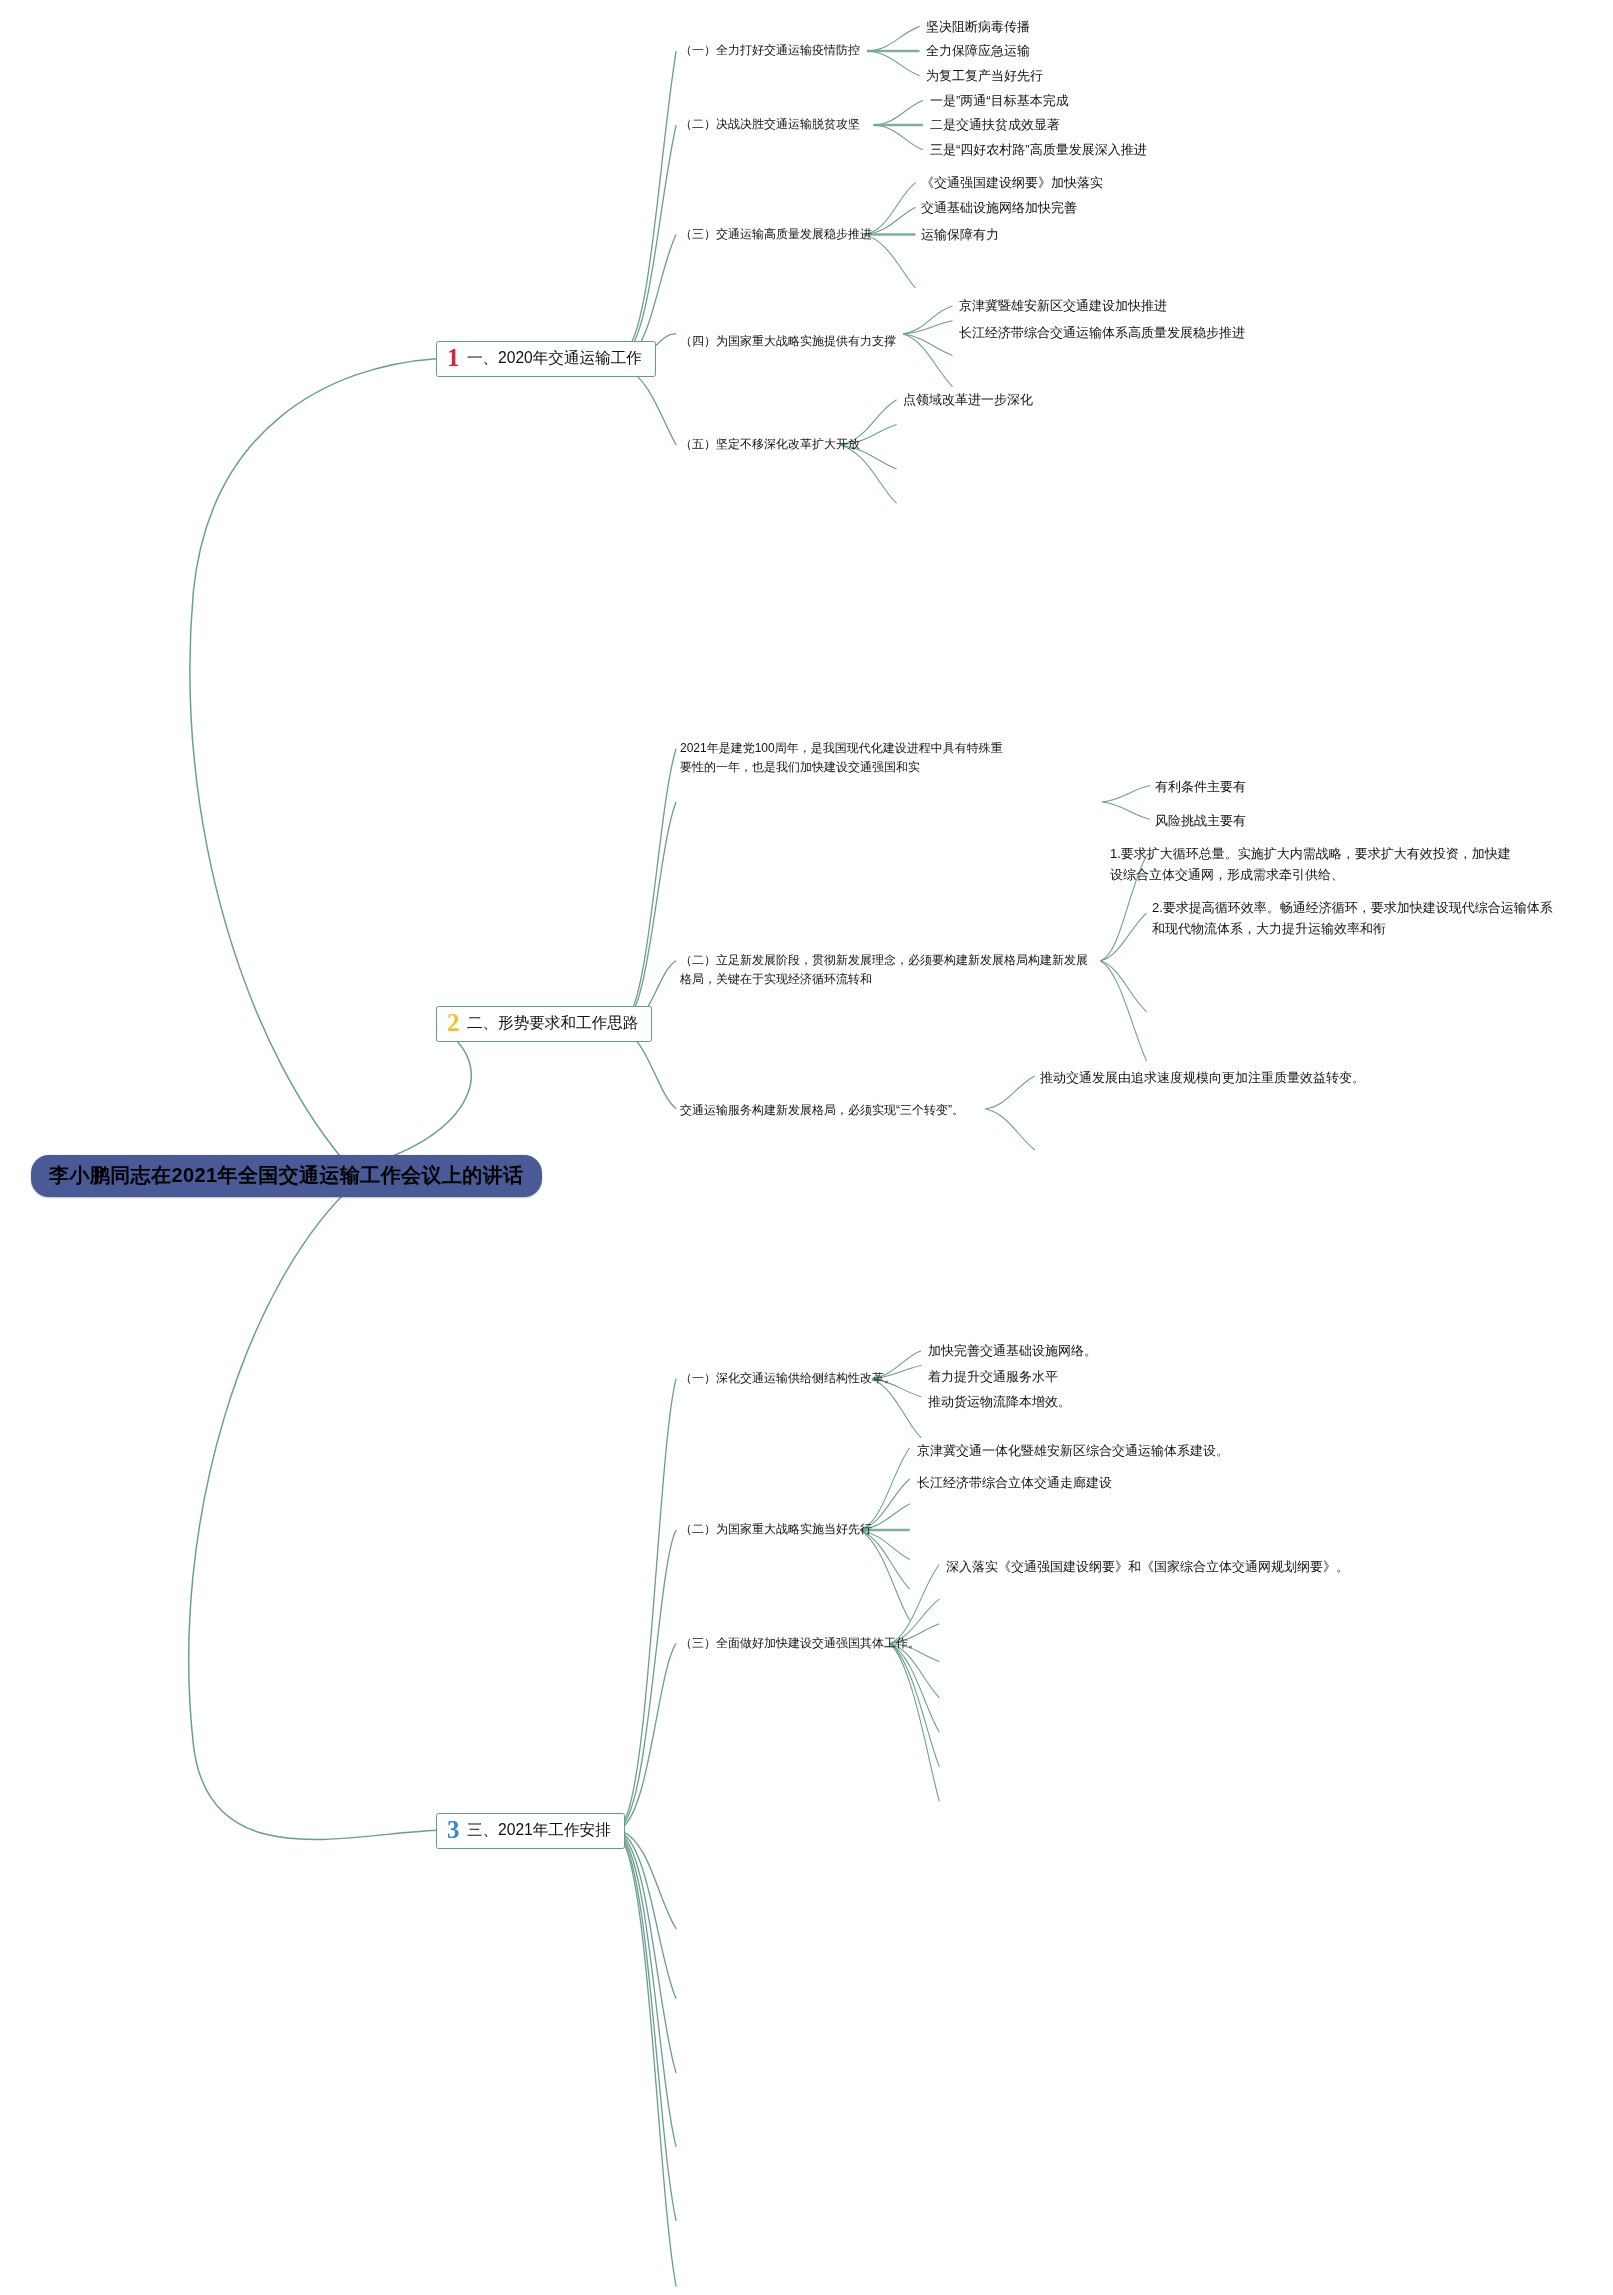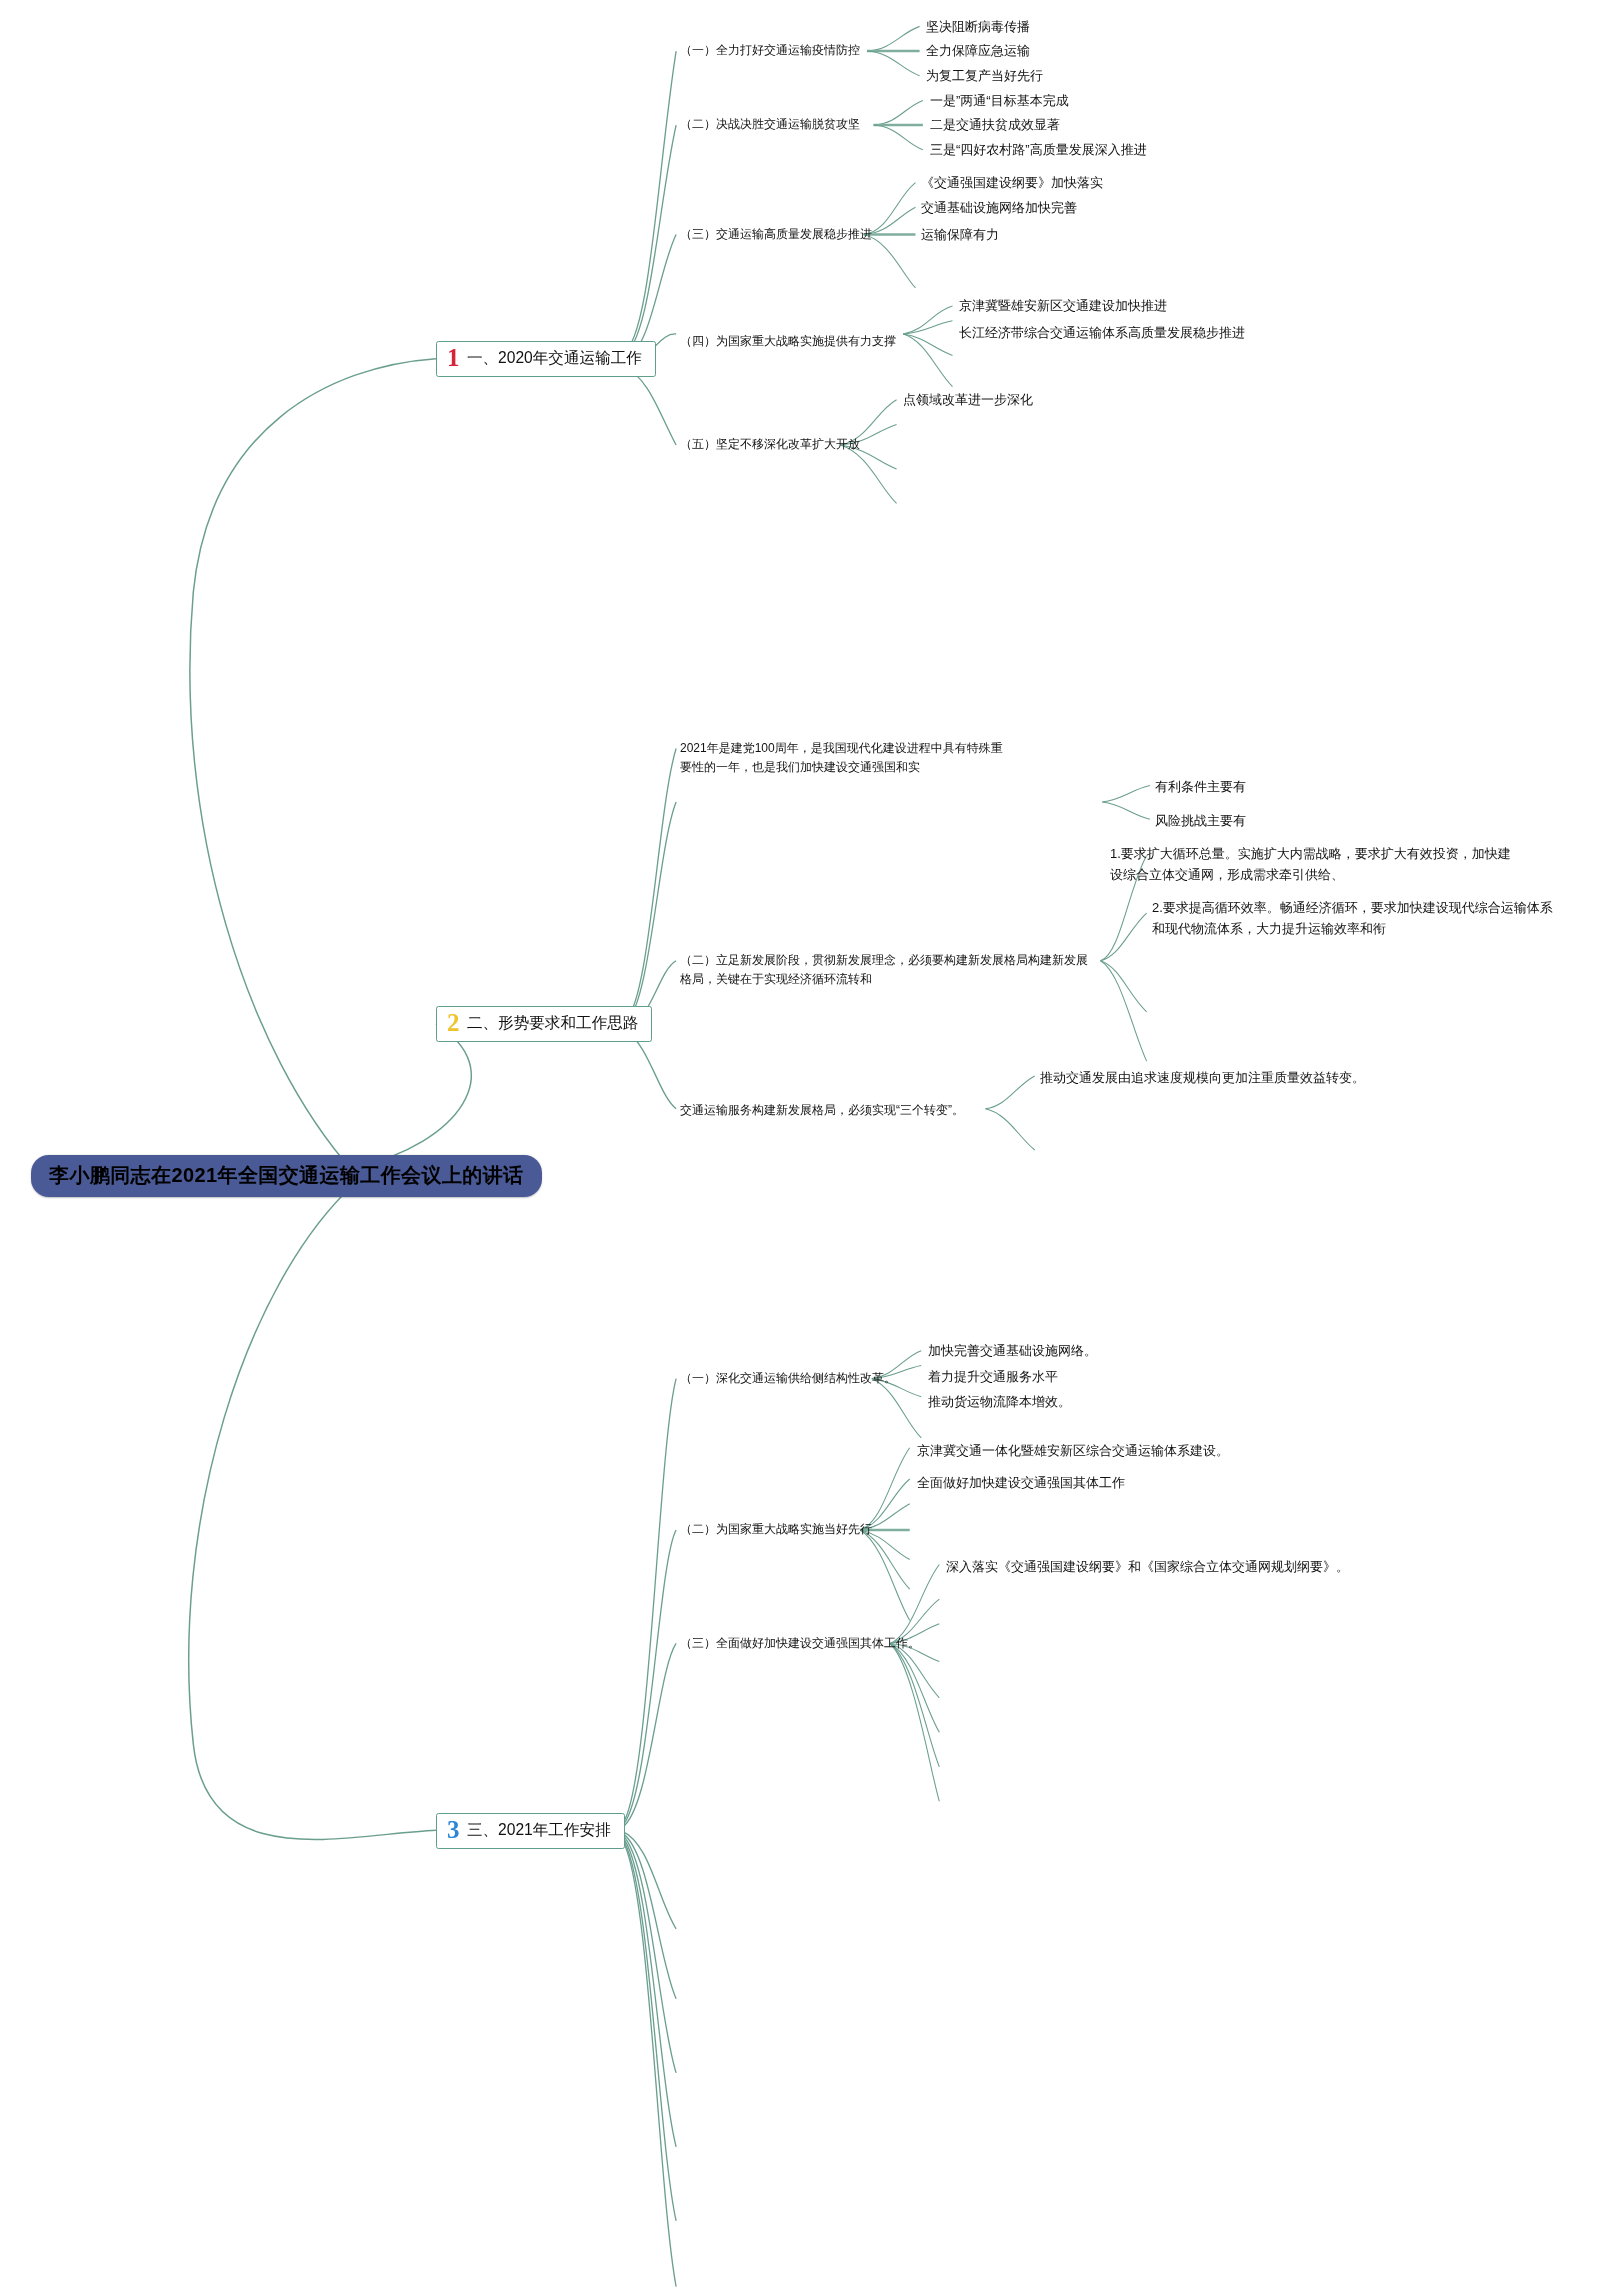--- a/index.html
+++ b/index.html
@@ -200,19 +200,19 @@
     <span class="btxt">三、2021年工作安排</span>
   </div>
 
   <div class="node l2" style="left:680px; top:1369px;">（一）深化交通运输供给侧结构性改革。</div>
   <div class="node l3" style="left:928px; top:1341px;">加快完善交通基础设施网络。</div>
   <div class="node l3" style="left:928px; top:1367px;">着力提升交通服务水平</div>
   <div class="node l3" style="left:928px; top:1392px;">推动货运物流降本增效。</div>
 
   <div class="node l2" style="left:680px; top:1520px;">（二）为国家重大战略实施当好先行</div>
   <div class="node l3" style="left:917px; top:1441px;">京津冀交通一体化暨雄安新区综合交通运输体系建设。</div>
-  <div class="node l3" style="left:917px; top:1473px;">全面做好加快建设交通强国其体工作</div>
+  <div class="node l3" style="left:917px; top:1473px;">长江经济带综合立体交通走廊建设</div>
 
   <div class="node l2" style="left:680px; top:1634px;">（三）全面做好加快建设交通强国其体工作。</div>
   <div class="node l3" style="left:946px; top:1557px;">深入落实《交通强国建设纲要》和《国家综合立体交通网规划纲要》。</div>
 
 </div>
 
 
 </body></html>

